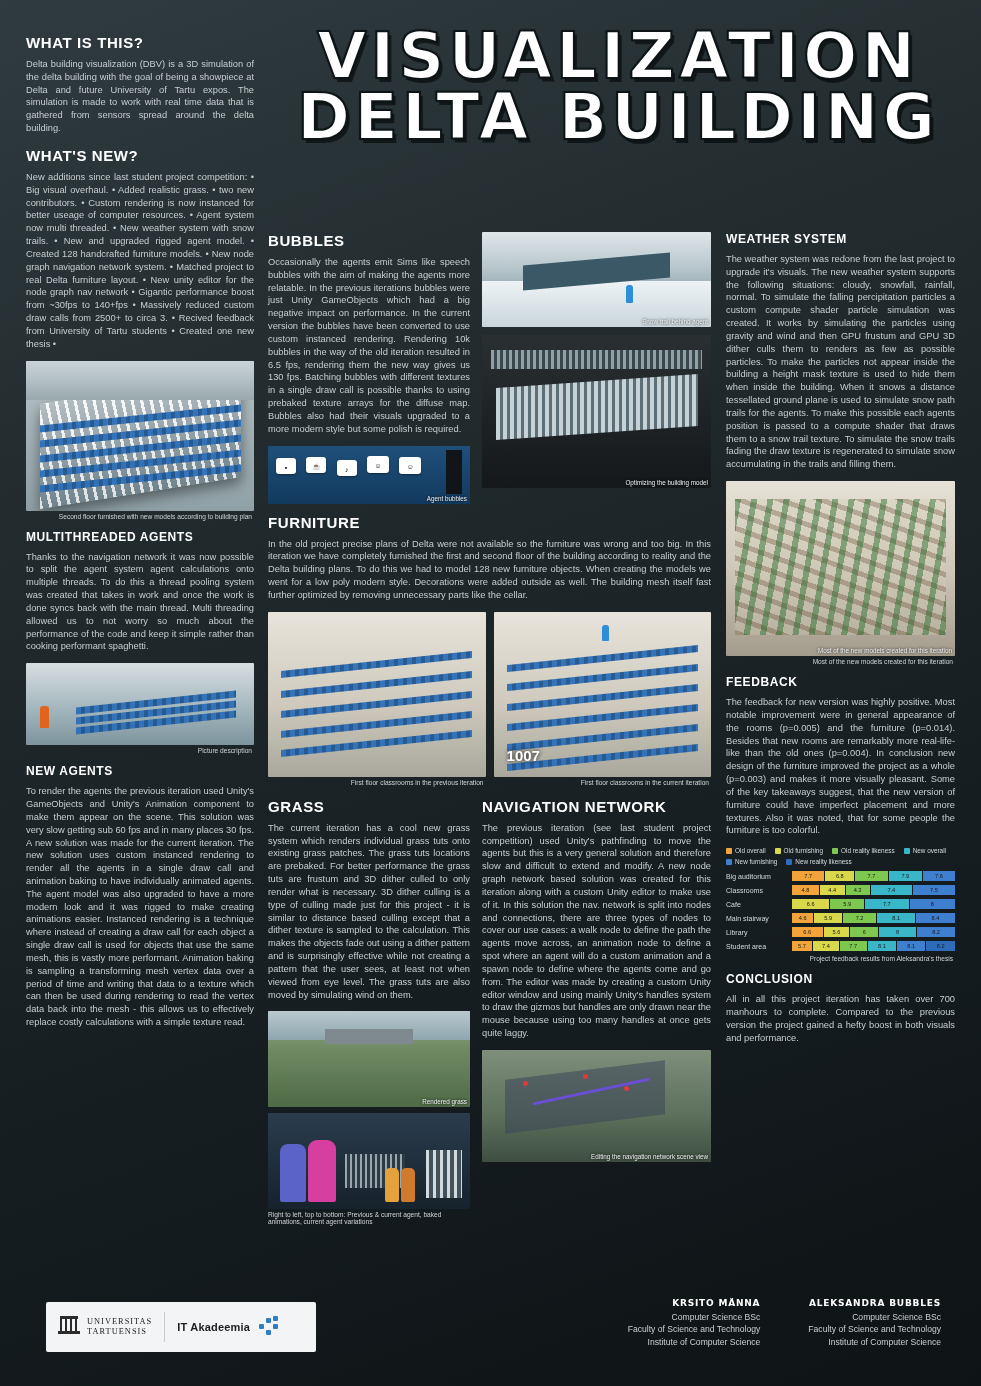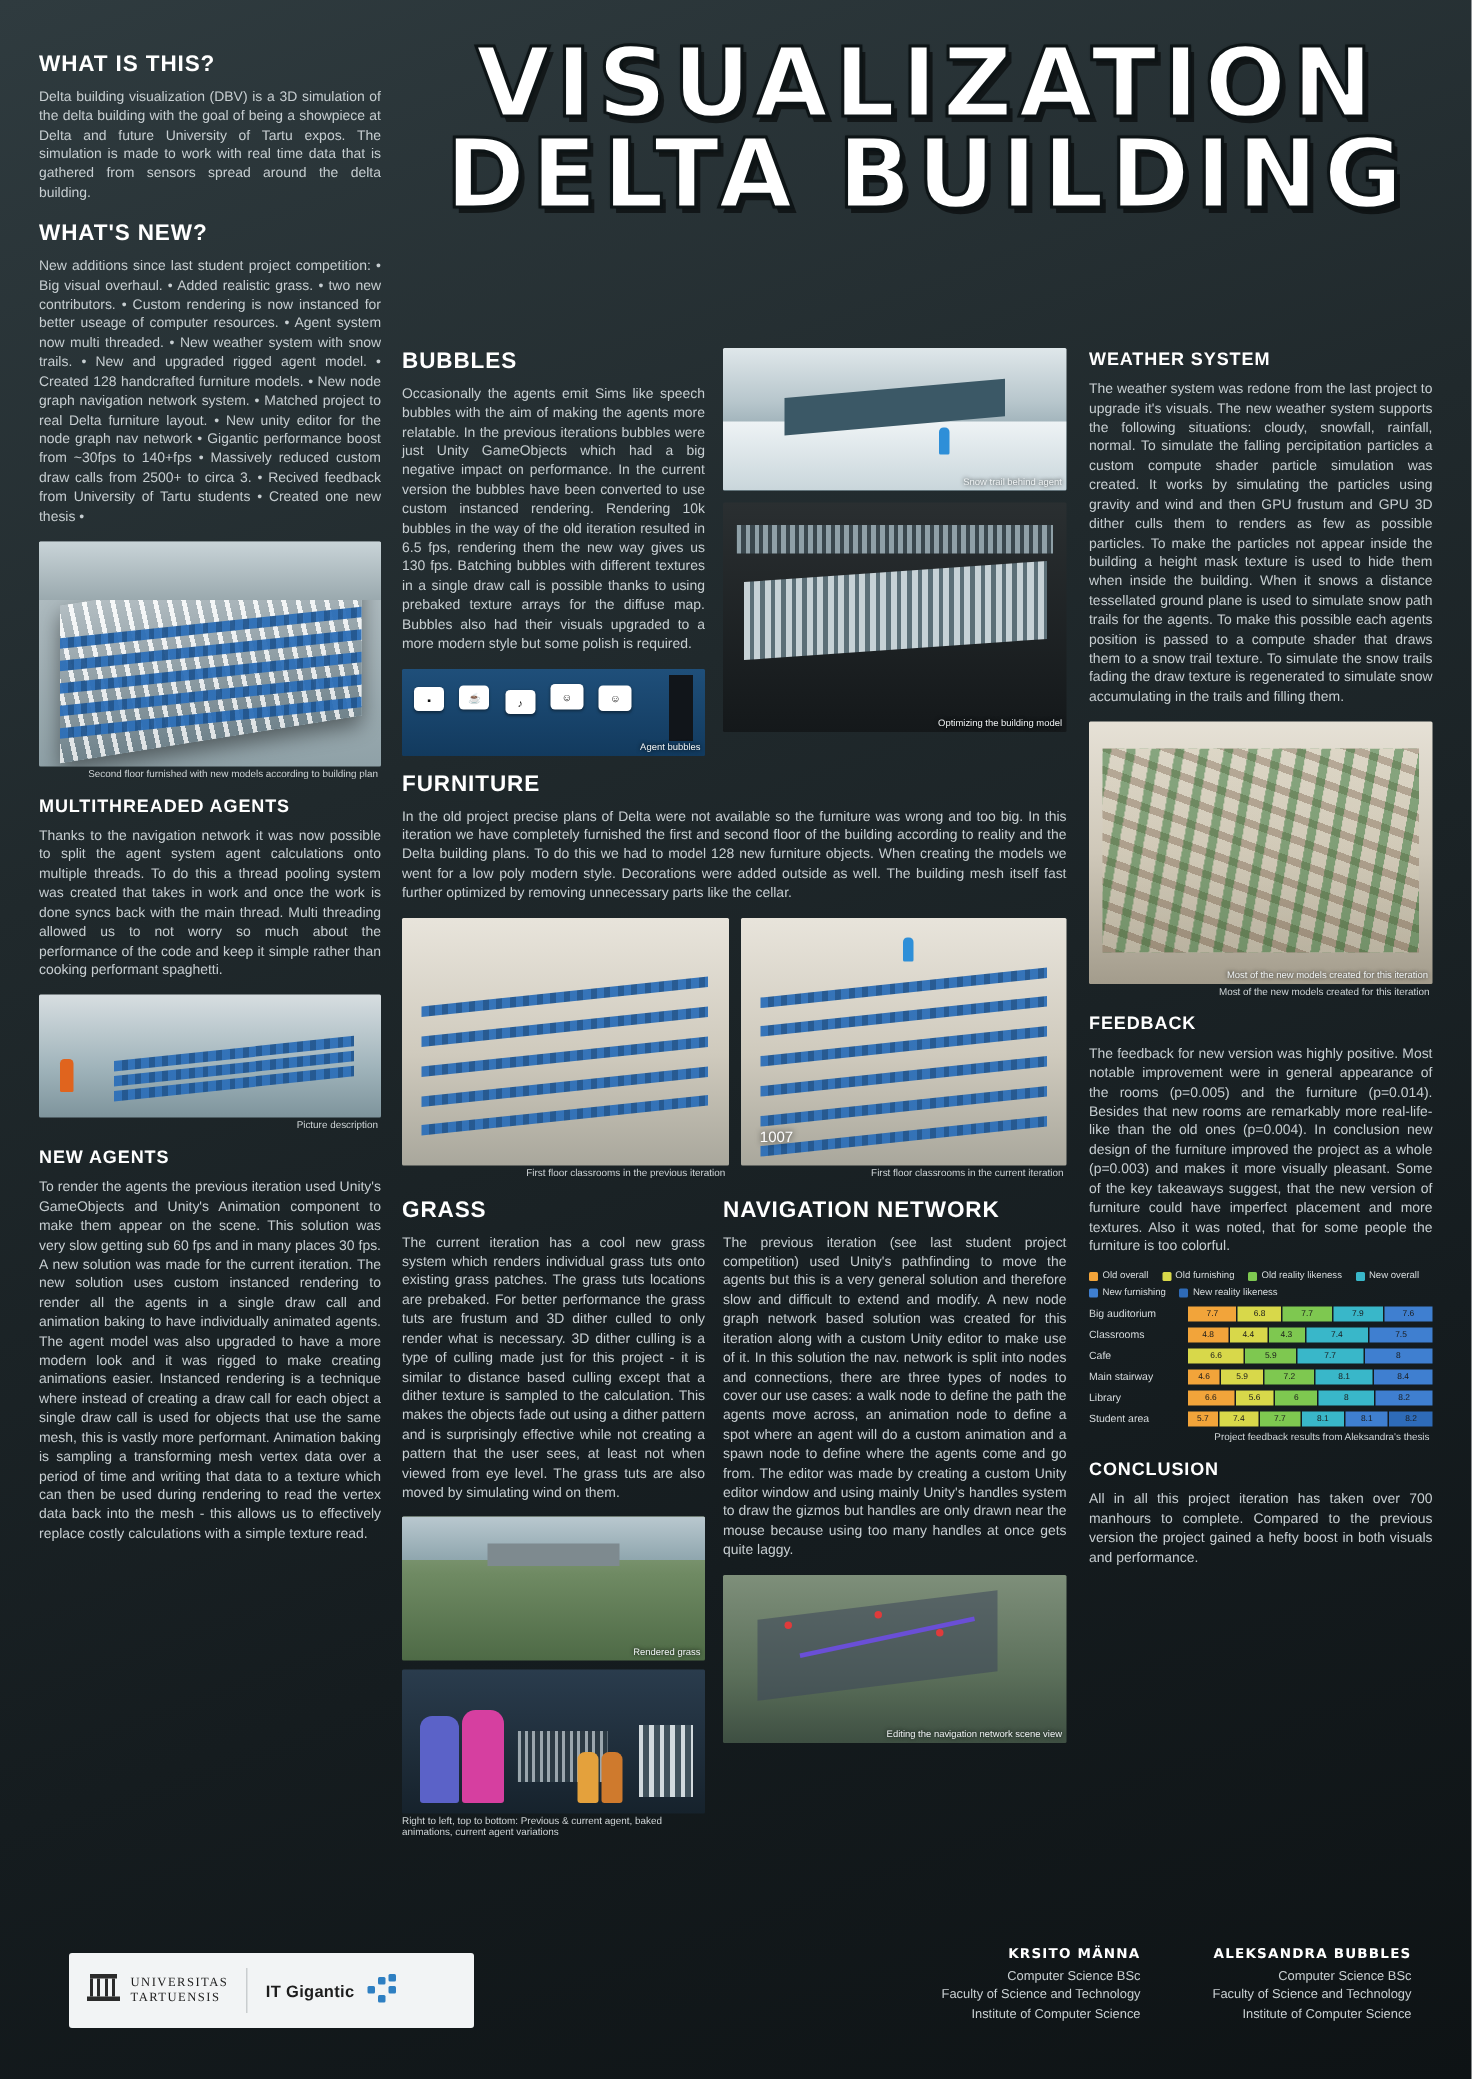--- a/index.html
+++ b/index.html
@@ -238,21 +238,21 @@
       <div style="flex:1">
         <div class="img interior" style="height:165px">
           <div class="rows">
             <i style="top:26%"></i>
               <i style="top:38%"></i>
               <i style="top:50%"></i>
               <i style="top:62%"></i>
               <i style="top:74%"></i>
               <i style="top:86%"></i>
           </div>
-          <div style="position:absolute;left:6%;bottom:8%;font-size:10px;color:#fff;font-weight:400;text-shadow:0 0 4px #000">1007</div>
+          <div style="position:absolute;left:6%;bottom:8%;font-size:15px;color:#fff;font-weight:700;text-shadow:0 0 4px #000">1007</div>
           <div class="agent" style="left:50%;top:8%;background:#2e8fd8"></div>
         </div>
         <div class="caption">First floor classrooms in the current iteration</div>
       </div>
     </div>
 
     <div style="display:flex;gap:12px;margin-top:2px">
       <div style="width:202px">
         <h2 class="sec">GRASS</h2>
         <p class="body">The current iteration has a cool new grass system which renders individual grass tuts onto existing grass patches. The grass tuts locations are prebaked. For better performance the grass tuts are frustum and 3D dither culled to only render what is necessary. 3D dither culling is a type of culling made just for this project - it is similar to distance based culling except that a dither texture is sampled to the calculation. This makes the objects fade out using a dither pattern and is surprisingly effective while not creating a pattern that the user sees, at least not when viewed from eye level. The grass tuts are also moved by simulating wind on them.</p>
@@ -405,21 +405,21 @@
     <div class="logos">
       <div class="uni-logo">
         <div class="uni-mark"></div>
         <div class="uni-text">
           <div>UNIVERSITAS</div>
           <div>TARTUENSIS</div>
         </div>
       </div>
       <div style="width:1px;height:30px;background:#c9cdcf"></div>
       <div>
-        <span class="ita">IT Gigantic</span>
+        <span class="ita">IT Akadeemia</span>
         <span class="ita-mark">
           <i style="left:0;top:8px"></i><i style="left:7px;top:2px"></i><i style="left:7px;top:14px"></i>
           <i style="left:14px;top:8px"></i><i style="left:14px;top:0px"></i>
         </span>
       </div>
     </div>
 
     <div class="authors">
       <div class="auth">
         <h4>KRSITO MÄNNA</h4>

